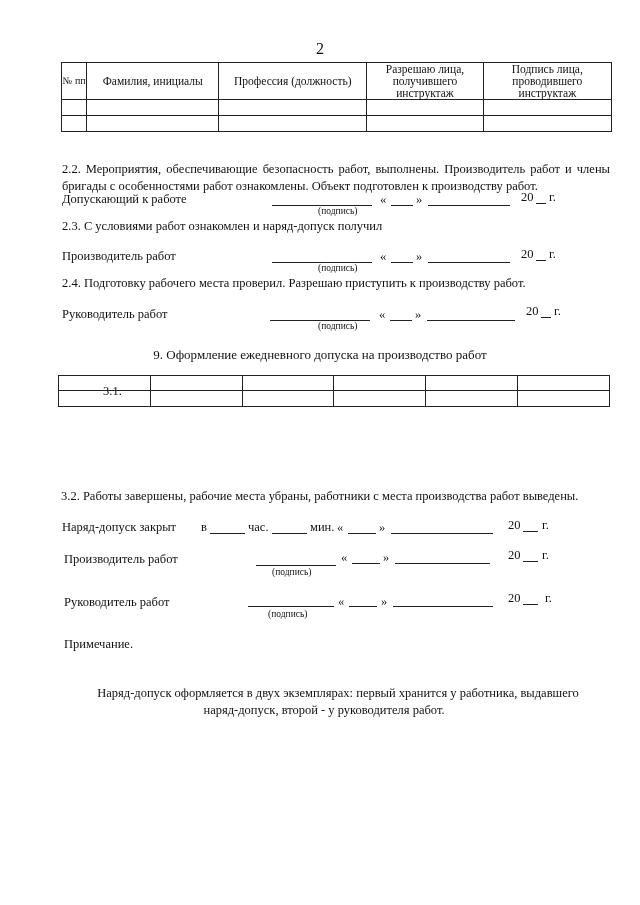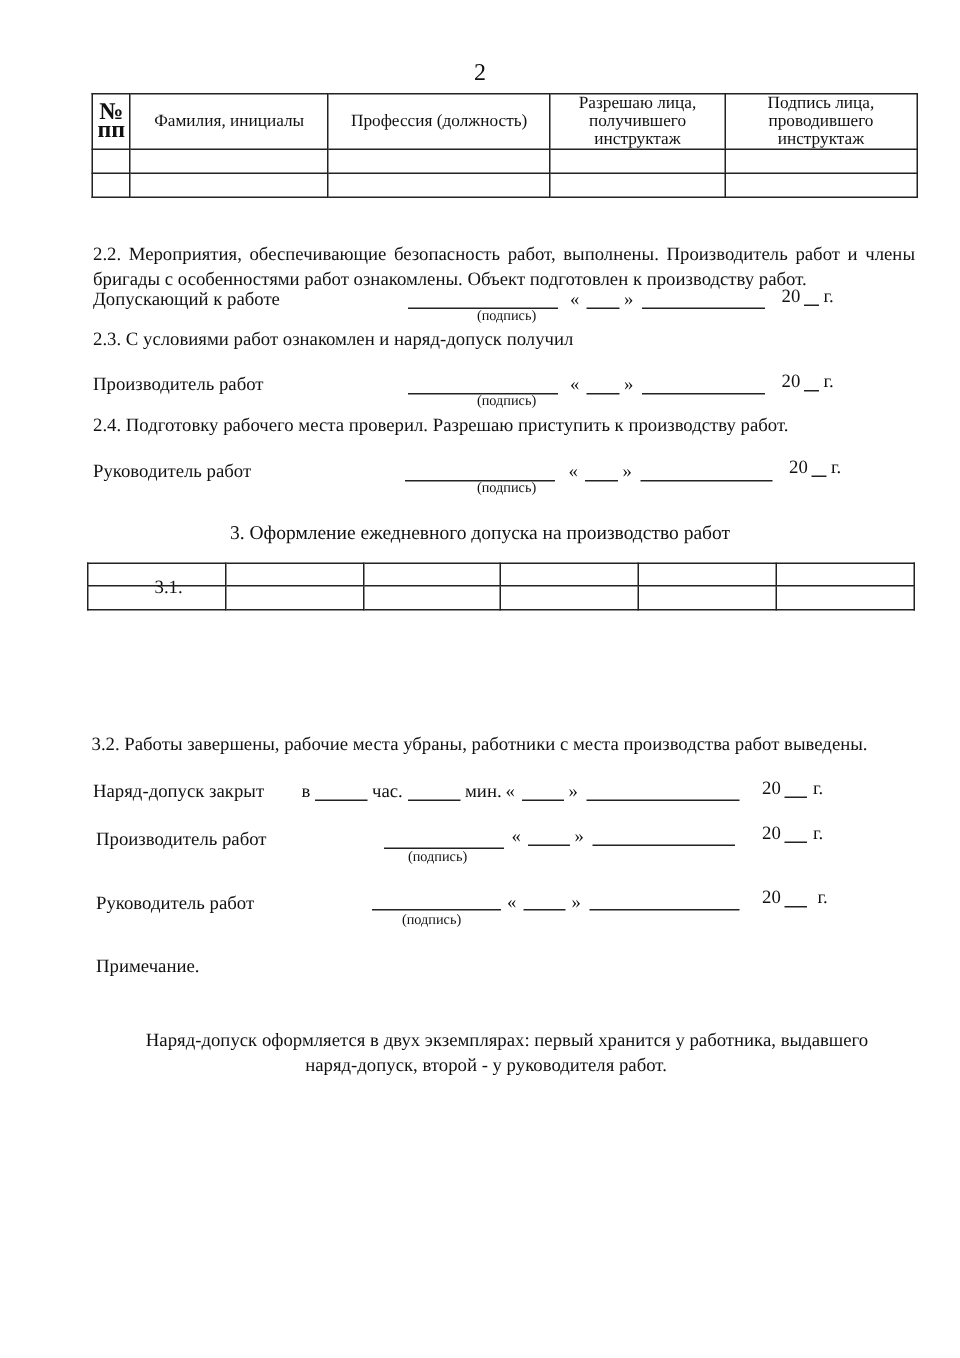--- a/index.html
+++ b/index.html
@@ -16,21 +16,21 @@
   .para { position: absolute; font-size: 12.5px; line-height: 17px; text-align: justify; }
 </style>
 </head>
 <body>
 
 <div class="abs" style="left:0;width:640px;top:40px;text-align:center;font-size:16px;">2</div>
 
 <table style="left:61px;top:62px;width:551px;">
   <tbody>
       <tr style="height:35px;">
-    <td style="width:22px;font-size:16px;font-weight:bold;">№ пп</td>
+    <td style="width:22px;font-size:10px;">№ пп</td>
     <td style="width:118px;">Фамилия, инициалы</td>
     <td style="width:133px;">Профессия (должность)</td>
     <td style="width:104px;">Разрешаю лица, получившего инструктаж</td>
     <td style="width:115px;">Подпись лица, проводившего инструктаж</td>
   </tr>
   <tr style="height:16px;">
     <td></td>
         <td></td>
         <td></td>
         <td></td>
@@ -78,21 +78,21 @@
 <div class="line" style="left:270px;top:320px;width:100px;"></div>
 <div class="abs txt" style="left:379px;top:307px;">«</div>
 <div class="line" style="left:390px;top:320px;width:22px;"></div>
 <div class="abs txt" style="left:415px;top:307px;">»</div>
 <div class="line" style="left:427px;top:320px;width:88px;"></div>
 <div class="abs txt" style="left:526px;top:304px;">20</div>
 <div class="line" style="left:541px;top:317px;width:10px;"></div>
 <div class="abs txt" style="left:554px;top:304px;">г.</div>
 <div class="abs small" style="left:318px;top:321px;">(подпись)</div>
 
-<div class="abs txt" style="left:0;width:640px;top:347px;text-align:center;font-size:13px;">3. Оформление ежедневного допуска на производство работ</div>
+<div class="abs txt" style="left:0;width:640px;top:347px;text-align:center;font-size:13px;">9. Оформление ежедневного допуска на производство работ</div>
 <div class="abs txt" style="left:61px;top:384px;margin-left:42px;">3.1.</div>
 
 <table style="left:58px;top:375px;width:552px;">
   <tbody>
   <tr style="height:15px;">
     <td></td>
         <td></td>
         <td></td>
         <td></td>
         <td></td>

